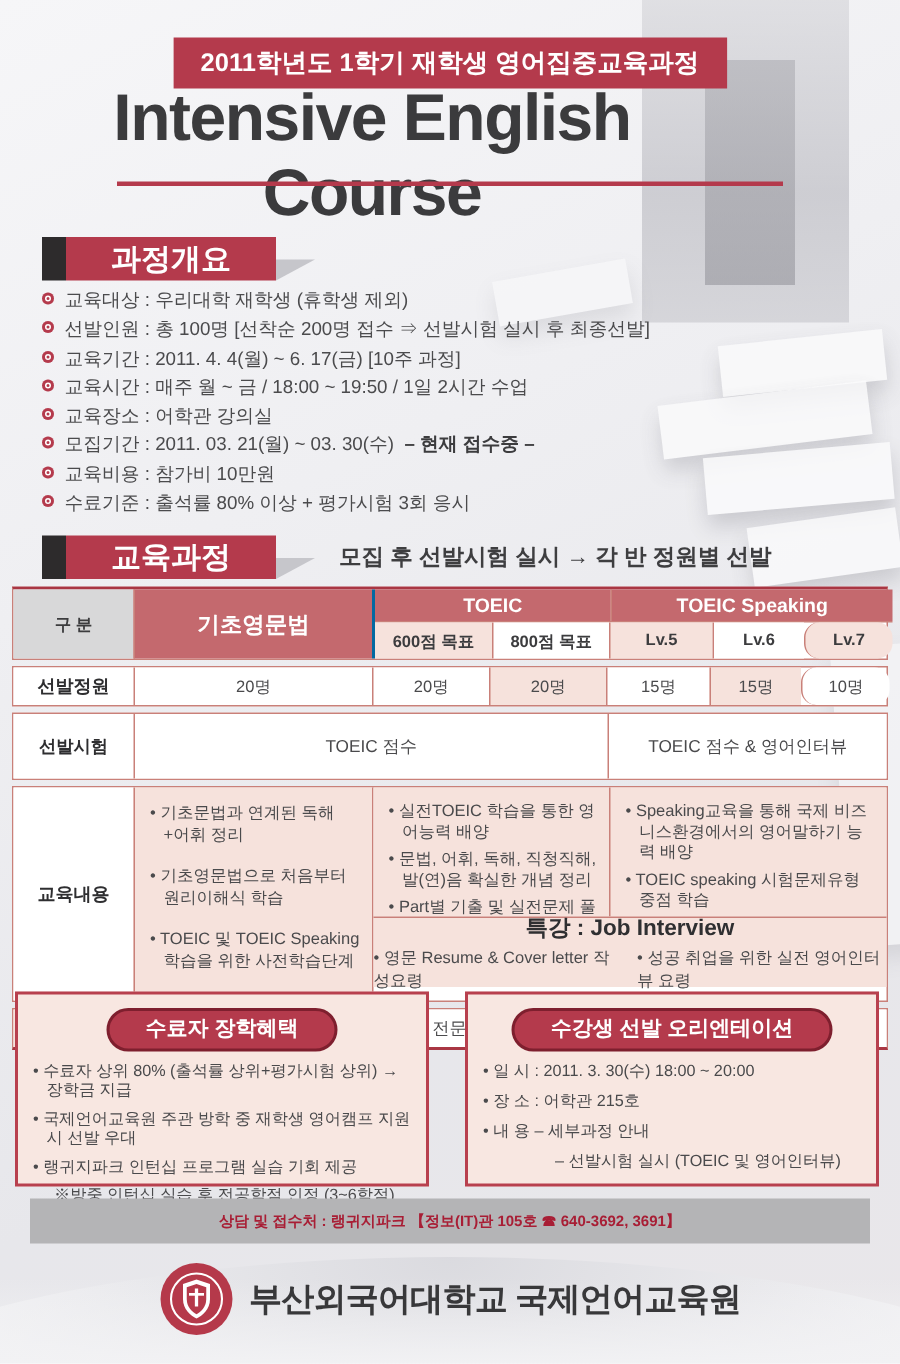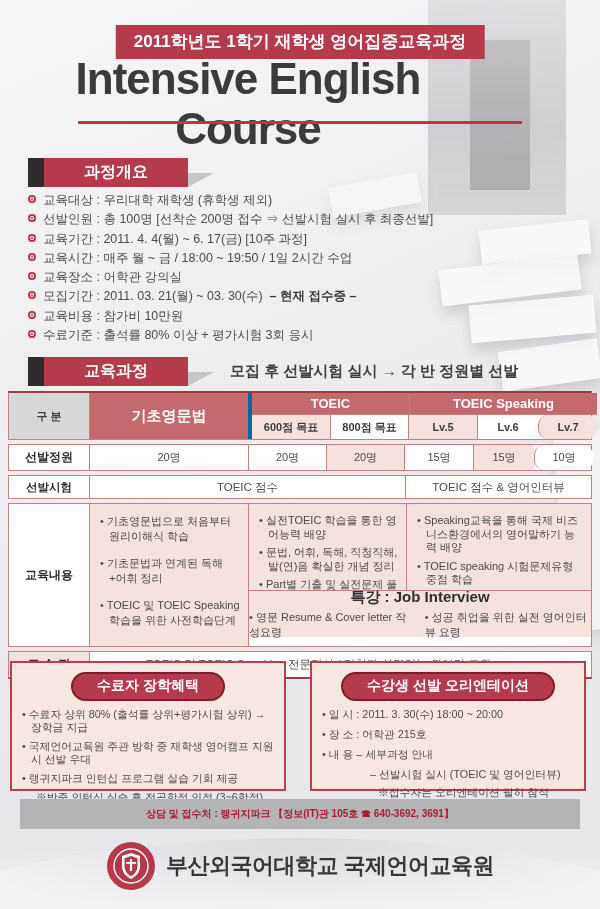--- a/index.html
+++ b/index.html
@@ -23,22 +23,22 @@
   
   .top-badge{position:absolute;left:50%;top:25px;transform:translateX(-50%);
     background:#b43a4c;color:#fff;font-weight:bold;font-size:17px;letter-spacing:0;
     padding:5px 18px 6px;white-space:nowrap;}
   .main-title{position:absolute;left:0;top:54px;width:496px;text-align:center;
     font-size:44px;font-weight:bold;color:#3b3b3d;letter-spacing:-1px;}
   .title-underline{position:absolute;left:78px;top:121px;width:444px;height:3px;background:#b43a4c;}
   
   .sec-head{position:absolute;display:flex;align-items:stretch;height:29px;}
   .sec-black{width:16px;background:#2d2b2c;}
-  .sec-red{background:#b43a4c;color:#fff;font-weight:bold;font-size:16px;
-    display:flex;align-items:center;justify-content:center;padding:0 40px;white-space:nowrap;}
+  .sec-red{background:#b43a4c;color:#fff;font-weight:bold;font-size:20px;
+    display:flex;align-items:center;justify-content:center;padding:0 30px;white-space:nowrap;}
   .sec-arrow{width:0;height:0;border-top:14px solid #c6c6cb;border-right:26px solid transparent;margin-top:15px;}
   .sec-sub{margin-left:16px;align-self:center;font-weight:bold;font-size:15px;color:#3e3e40;white-space:nowrap;}
   
   .ov-list{position:absolute;left:28px;top:191px;width:560px;}
   .ov-line{display:flex;align-items:baseline;font-size:12.5px;color:#4b4b4d;line-height:19.3px;white-space:nowrap;}
   .ov-dot{width:8px;height:8px;border-radius:50%;background:#b43a4c;box-shadow:inset 0 0 0 2px #b43a4c, inset 0 0 0 3px #fff;
     margin-right:7px;flex:0 0 8px;position:relative;top:-1px;}
   .ov-line b{font-weight:bold;color:#3c3c3e;white-space:pre;}
   
   .tbl{position:absolute;left:8px;top:391px;width:584px;font-size:11px;color:#4a4a4c;}
@@ -52,30 +52,30 @@
   .white{background:#fff;}
   .lbl{font-weight:bold;color:#2e2e30;font-size:12px;}
   .cA{width:80px;flex:0 0 80px;}
   .cB{width:159px;flex:0 0 159px;}
   .cC1{width:78px;flex:0 0 78px;}
   .cC2{width:78px;flex:0 0 78px;}
   .cD1{width:69px;flex:0 0 69px;}
   .cD2{width:61px;flex:0 0 61px;}
   .cD3{width:59px;flex:0 0 59px;border-radius:10px;}
   .band.hdr{border-top:2px solid #a93643;}
-  .hdr .rt{display:flex;flex-direction:column;flex:1 1 auto;border-left:4px solid #0369a1;}
+  .hdr .rt{display:flex;flex-direction:column;flex:1 1 auto;border-left:2px solid #0369a1;}
   .hdr .rt-top{display:flex;height:21px;}
   .hdr .rt-bot{display:flex;height:24px;border-top:1px solid #c98079;}
   .hdr .rt-top .cell{font-size:13px;}
   .hdr .rt-bot .cell{font-weight:bold;font-size:11px;color:#3c3c3e;}
   .hdr .cell.toeic-h{width:157px;flex:0 0 157px;}
   .hdr .cell.spk-h{flex:1 1 auto;border-left:1px solid #c98079;}
   .hdr .cB{font-size:15px;}
   .quota .cell{height:25px;}
-  .exam .cell{height:22px;font-size:11.5px;}
+  .exam .cell{height:43px;font-size:11.5px;}
   .exam .span-toeic{width:316px;flex:0 0 316px;}
   .exam .span-spk{flex:1 1 auto;}
   .content{align-items:stretch;}
   .content .cA{align-items:center;}
   .content .bullets{display:block;text-align:left;padding:10px 8px 6px 10px;}
   .content .rt2{flex:1 1 auto;display:flex;flex-direction:column;border-left:1px solid #c98079;}
   .content .rt2-top{display:flex;height:86px;}
   .content .rt2-top .cC{width:157px;flex:0 0 157px;}
   .content .rt2-top .cD{flex:1 1 auto;border-left:1px solid #c98079;}
   .content .special{border-top:1px solid #c98079;height:46px;display:flex;flex-direction:column;
@@ -215,22 +215,22 @@
 
     <div class="band exam">
       <div class="cell cA lbl white">선발시험</div>
       <div class="cell span-toeic white">TOEIC 점수</div>
       <div class="cell span-spk white">TOEIC 점수 &amp; 영어인터뷰</div>
     </div>
 
     <div class="band content">
       <div class="cell cA lbl white">교육내용</div>
       <div class="cell cB pink bullets loose">
+        <div class="bl">기초문법과 연계된 독해+어휘 정리</div>
         <div class="bl">기초영문법으로 처음부터 원리이해식 학습</div>
-        <div class="bl">기초문법과 연계된 독해+어휘 정리</div>
         <div class="bl">TOEIC 및 TOEIC Speaking 학습을 위한 사전학습단계</div>
       </div>
       <div class="rt2">
         <div class="rt2-top">
           <div class="cell cC pink bullets">
             <div class="bl">실전TOEIC 학습을 통한 영어능력 배양</div>
             <div class="bl">문법, 어휘, 독해, 직청직해, 발(연)음 확실한 개념 정리</div>
             <div class="bl">Part별 기출 및 실전문제 풀이를 통해 고득점 전략</div>
           </div>
           <div class="cell cD pink bullets">
@@ -265,21 +265,20 @@
     </div>
   </div>
 
   <div class="box box-r">
     <div class="box-title">수강생 선발 오리엔테이션</div>
     <div class="box-body">
       <div class="bl">일  시 : 2011. 3. 30(수) 18:00 ~ 20:00</div>
       <div class="bl">장  소 : 어학관 215호</div>
       <div class="bl">내  용 – 세부과정 안내</div>
       <div class="sub-dash">– 선발시험 실시 (TOEIC 및 영어인터뷰)</div>
-      <div class="note" style="padding-left:56px;">※접수자는 오리엔테이션 필히 참석</div>
     </div>
   </div>
 
   <div class="contact-bar">
     <span>상담 및 접수처 : 랭귀지파크 【정보(IT)관 105호 ☎ 640-3692, 3691】</span>
   </div>
 
   <div class="org-row">
     <svg width="50" height="50" viewBox="0 0 50 50">
       <circle cx="25" cy="25" r="24" fill="#b5394a"></circle>

